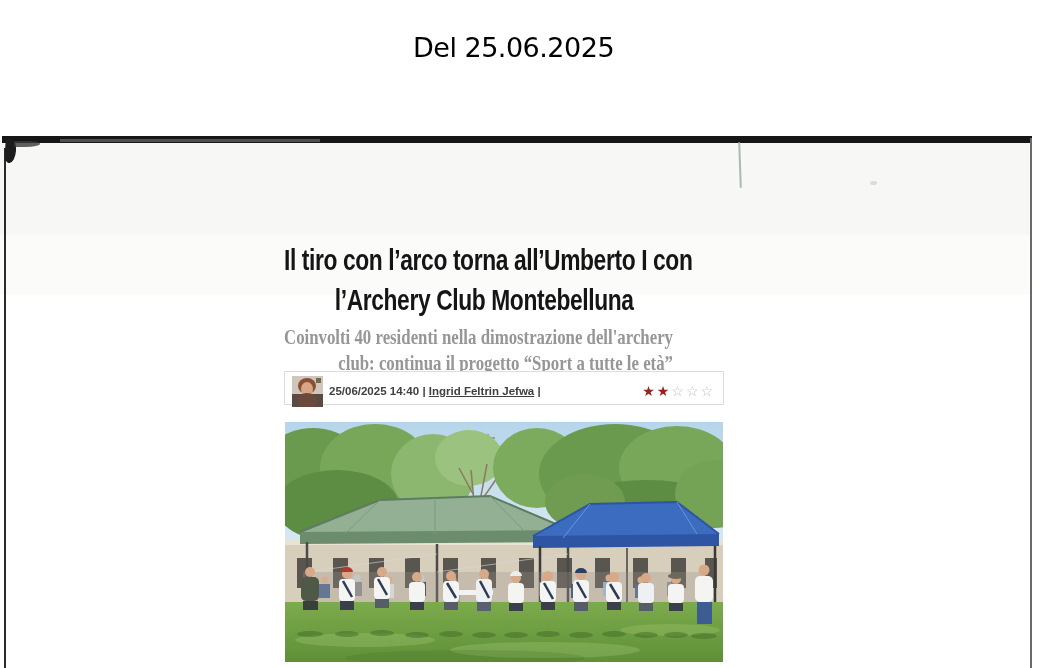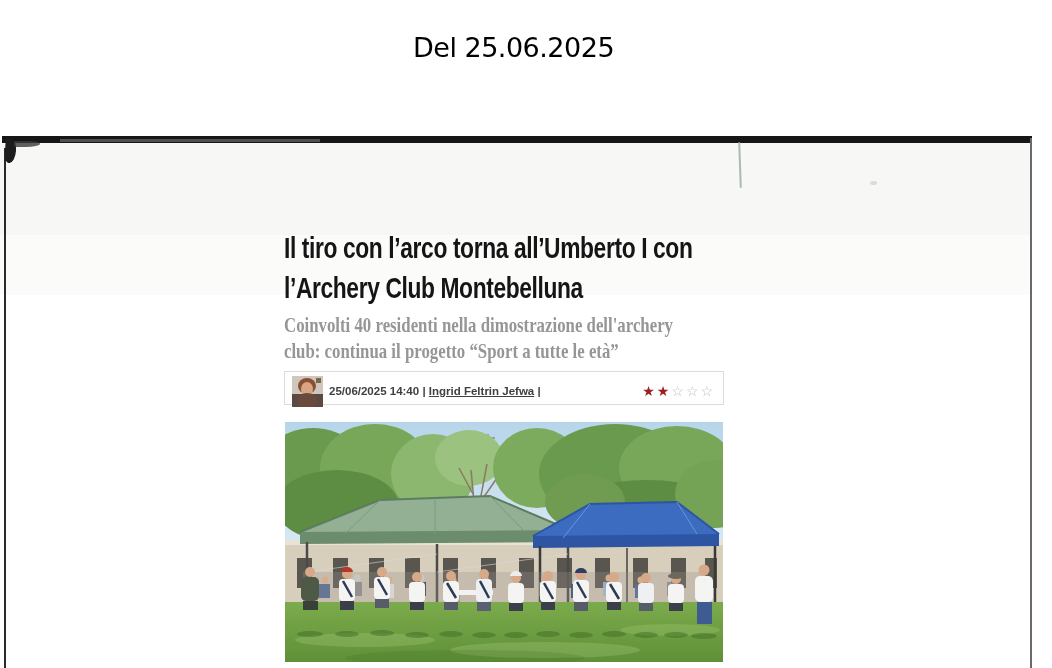--- a/index.html
+++ b/index.html
@@ -29,21 +29,21 @@
   .edge-left{position:absolute;left:4px;top:148px;width:2px;height:520px;background:#2a2a2a;}
   .edge-right{position:absolute;left:1030px;top:138px;width:2px;height:530px;background:#6a6a6a;}
   .ink-blob{position:absolute;left:5px;top:139px;width:11px;height:24px;background:#1c1c1c;
             border-radius:1px 60% 70% 50%;transform:rotate(4deg);}
   .ink-tail{position:absolute;left:14px;top:141px;width:26px;height:6px;background:#3a3a3a;
             border-radius:0 70% 90% 30%;opacity:.8;}
   .squiggle{position:absolute;left:739px;top:142px;width:2px;height:46px;background:#9fb3b1;
             border-radius:2px;transform:rotate(-2deg);opacity:.9;}
   .smudge{position:absolute;left:870px;top:181px;width:7px;height:4px;background:#dcdcd6;border-radius:50%;}
   
-  .article{position:absolute;left:284px;top:228px;width:460px;}
+  .article{position:absolute;left:284px;top:240px;width:460px;text-align:right;}
   .art-title{margin:0;font-weight:700;font-size:30px;line-height:40px;color:#151515;
              letter-spacing:-0.5px;transform:scaleX(0.76);transform-origin:left top;white-space:nowrap;}
   .art-title .tline{display:block;}
   .art-sub{margin:0;position:absolute;left:0;top:84px;font-family:"Liberation Serif",serif;
            font-weight:700;font-size:21px;line-height:26px;color:#969696;
            transform:scaleX(0.80);transform-origin:left top;white-space:nowrap;}
   
   .byline{position:absolute;left:284px;top:371px;width:440px;height:34px;background:#fff;
           border:1px solid #dcdcdc;box-sizing:border-box;}
   .avatar{position:absolute;left:7px;top:4px;width:31px;height:31px;overflow:hidden;}

